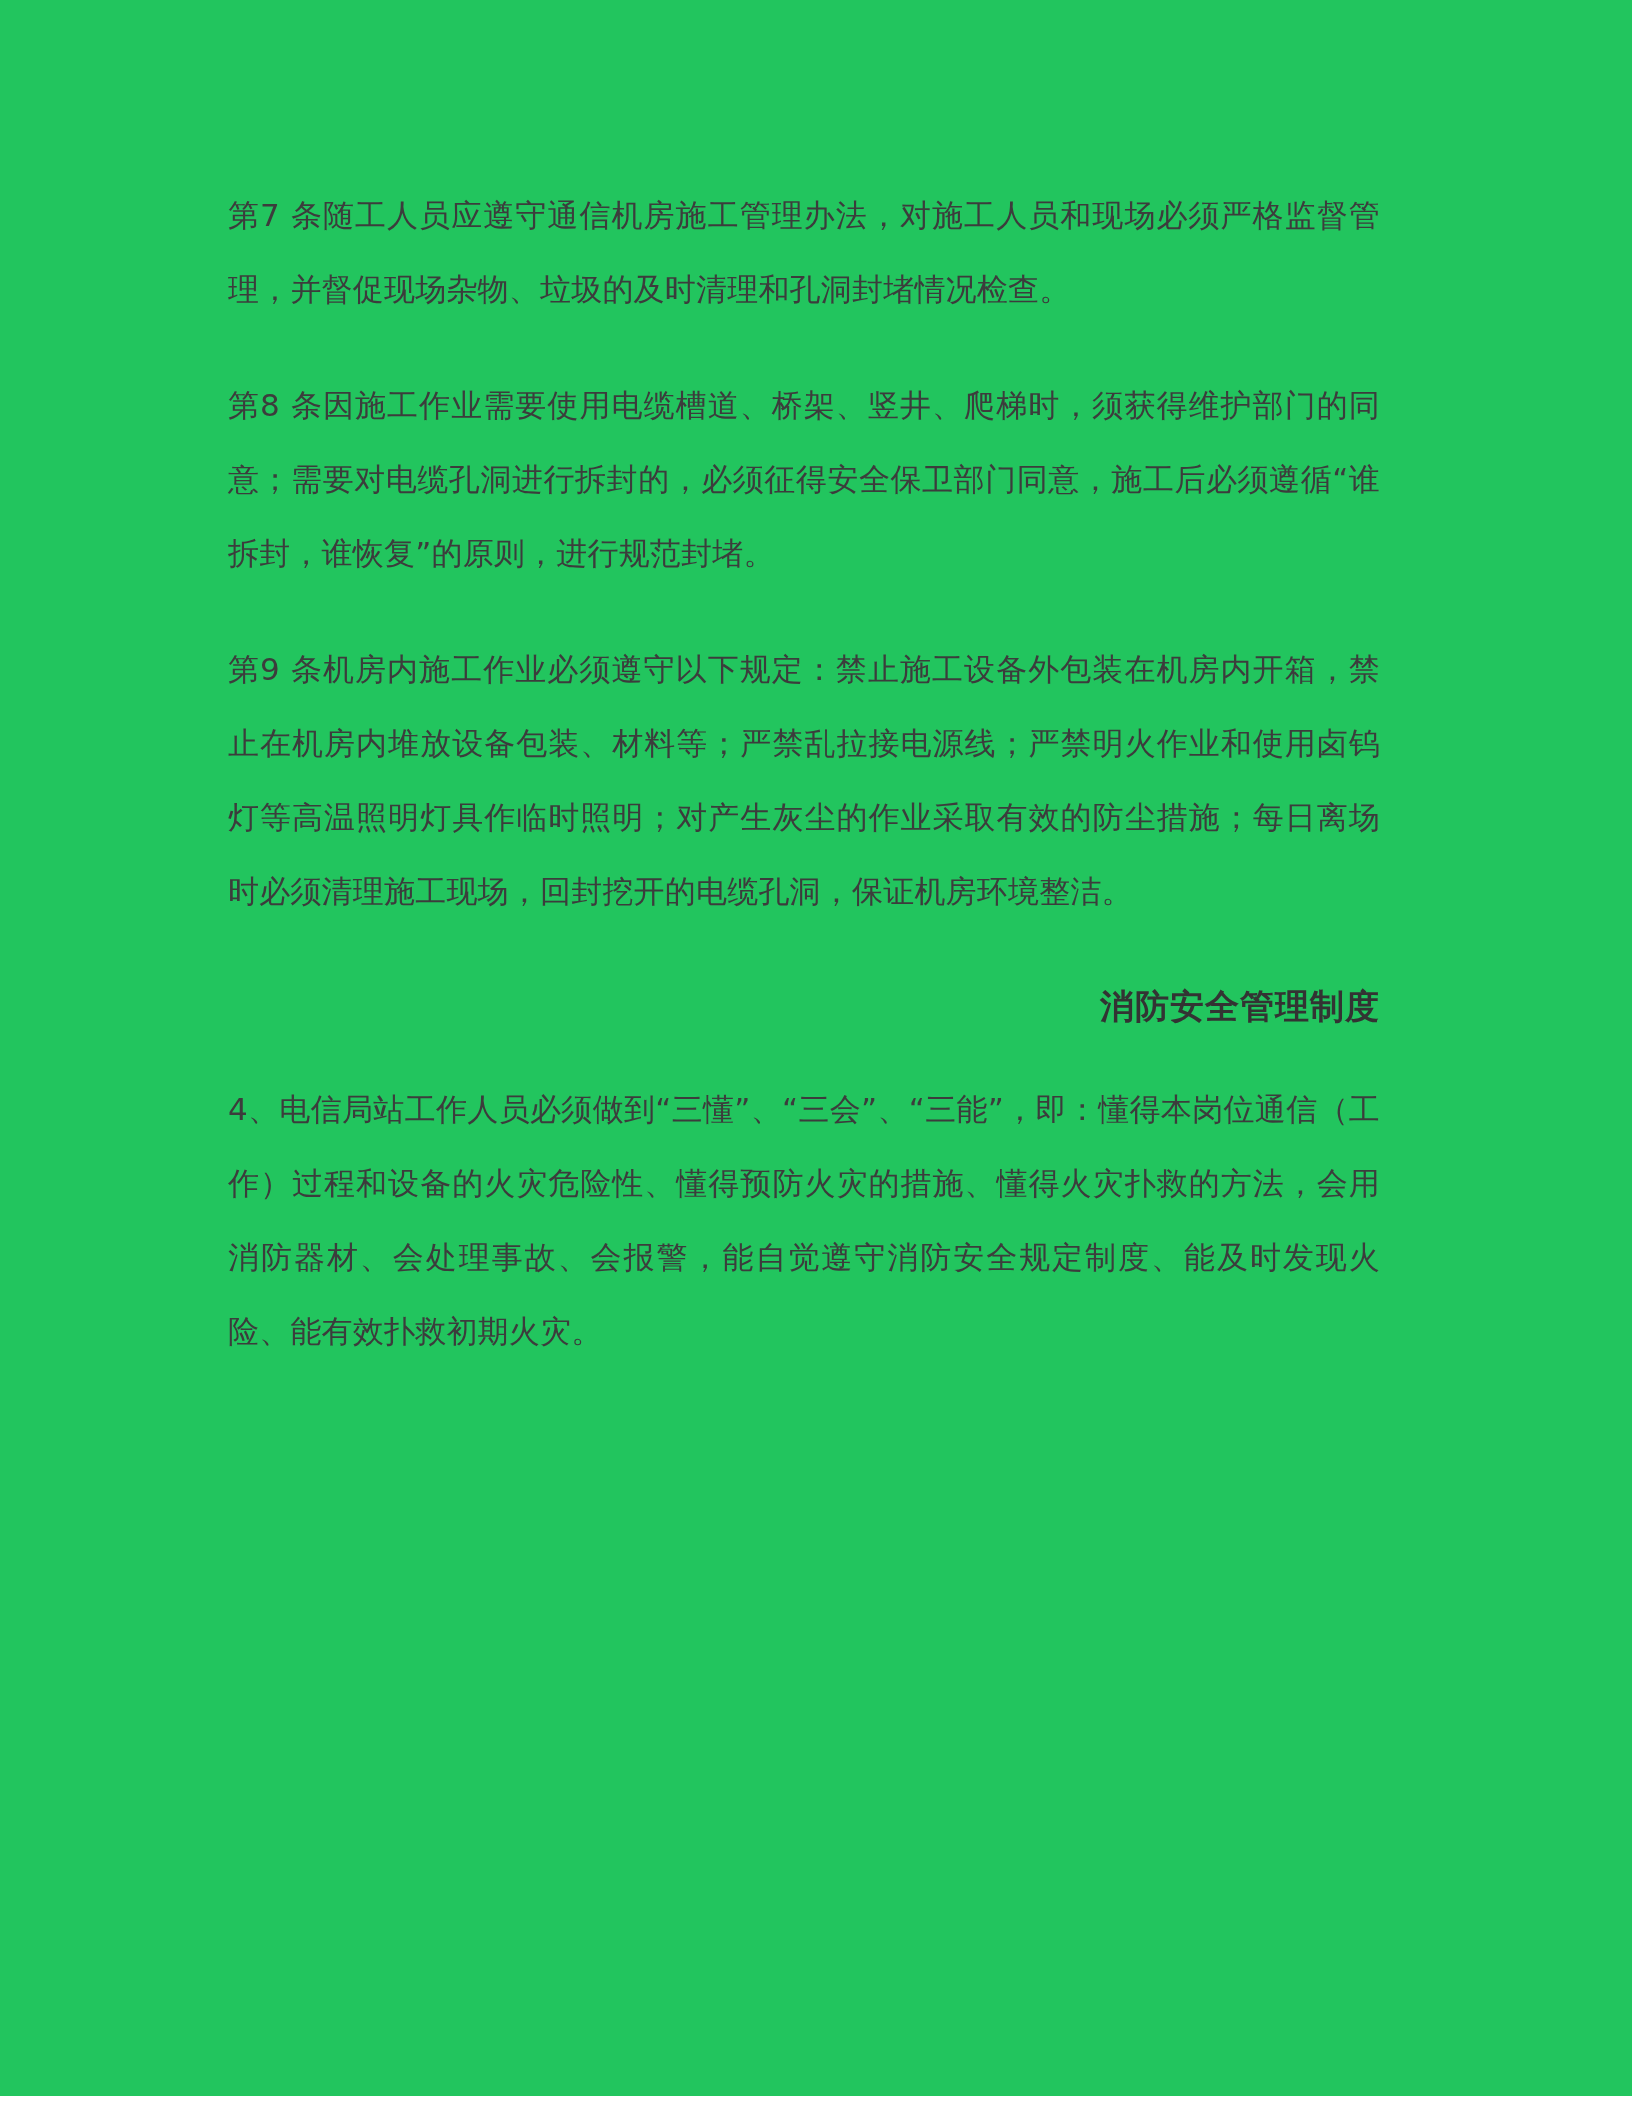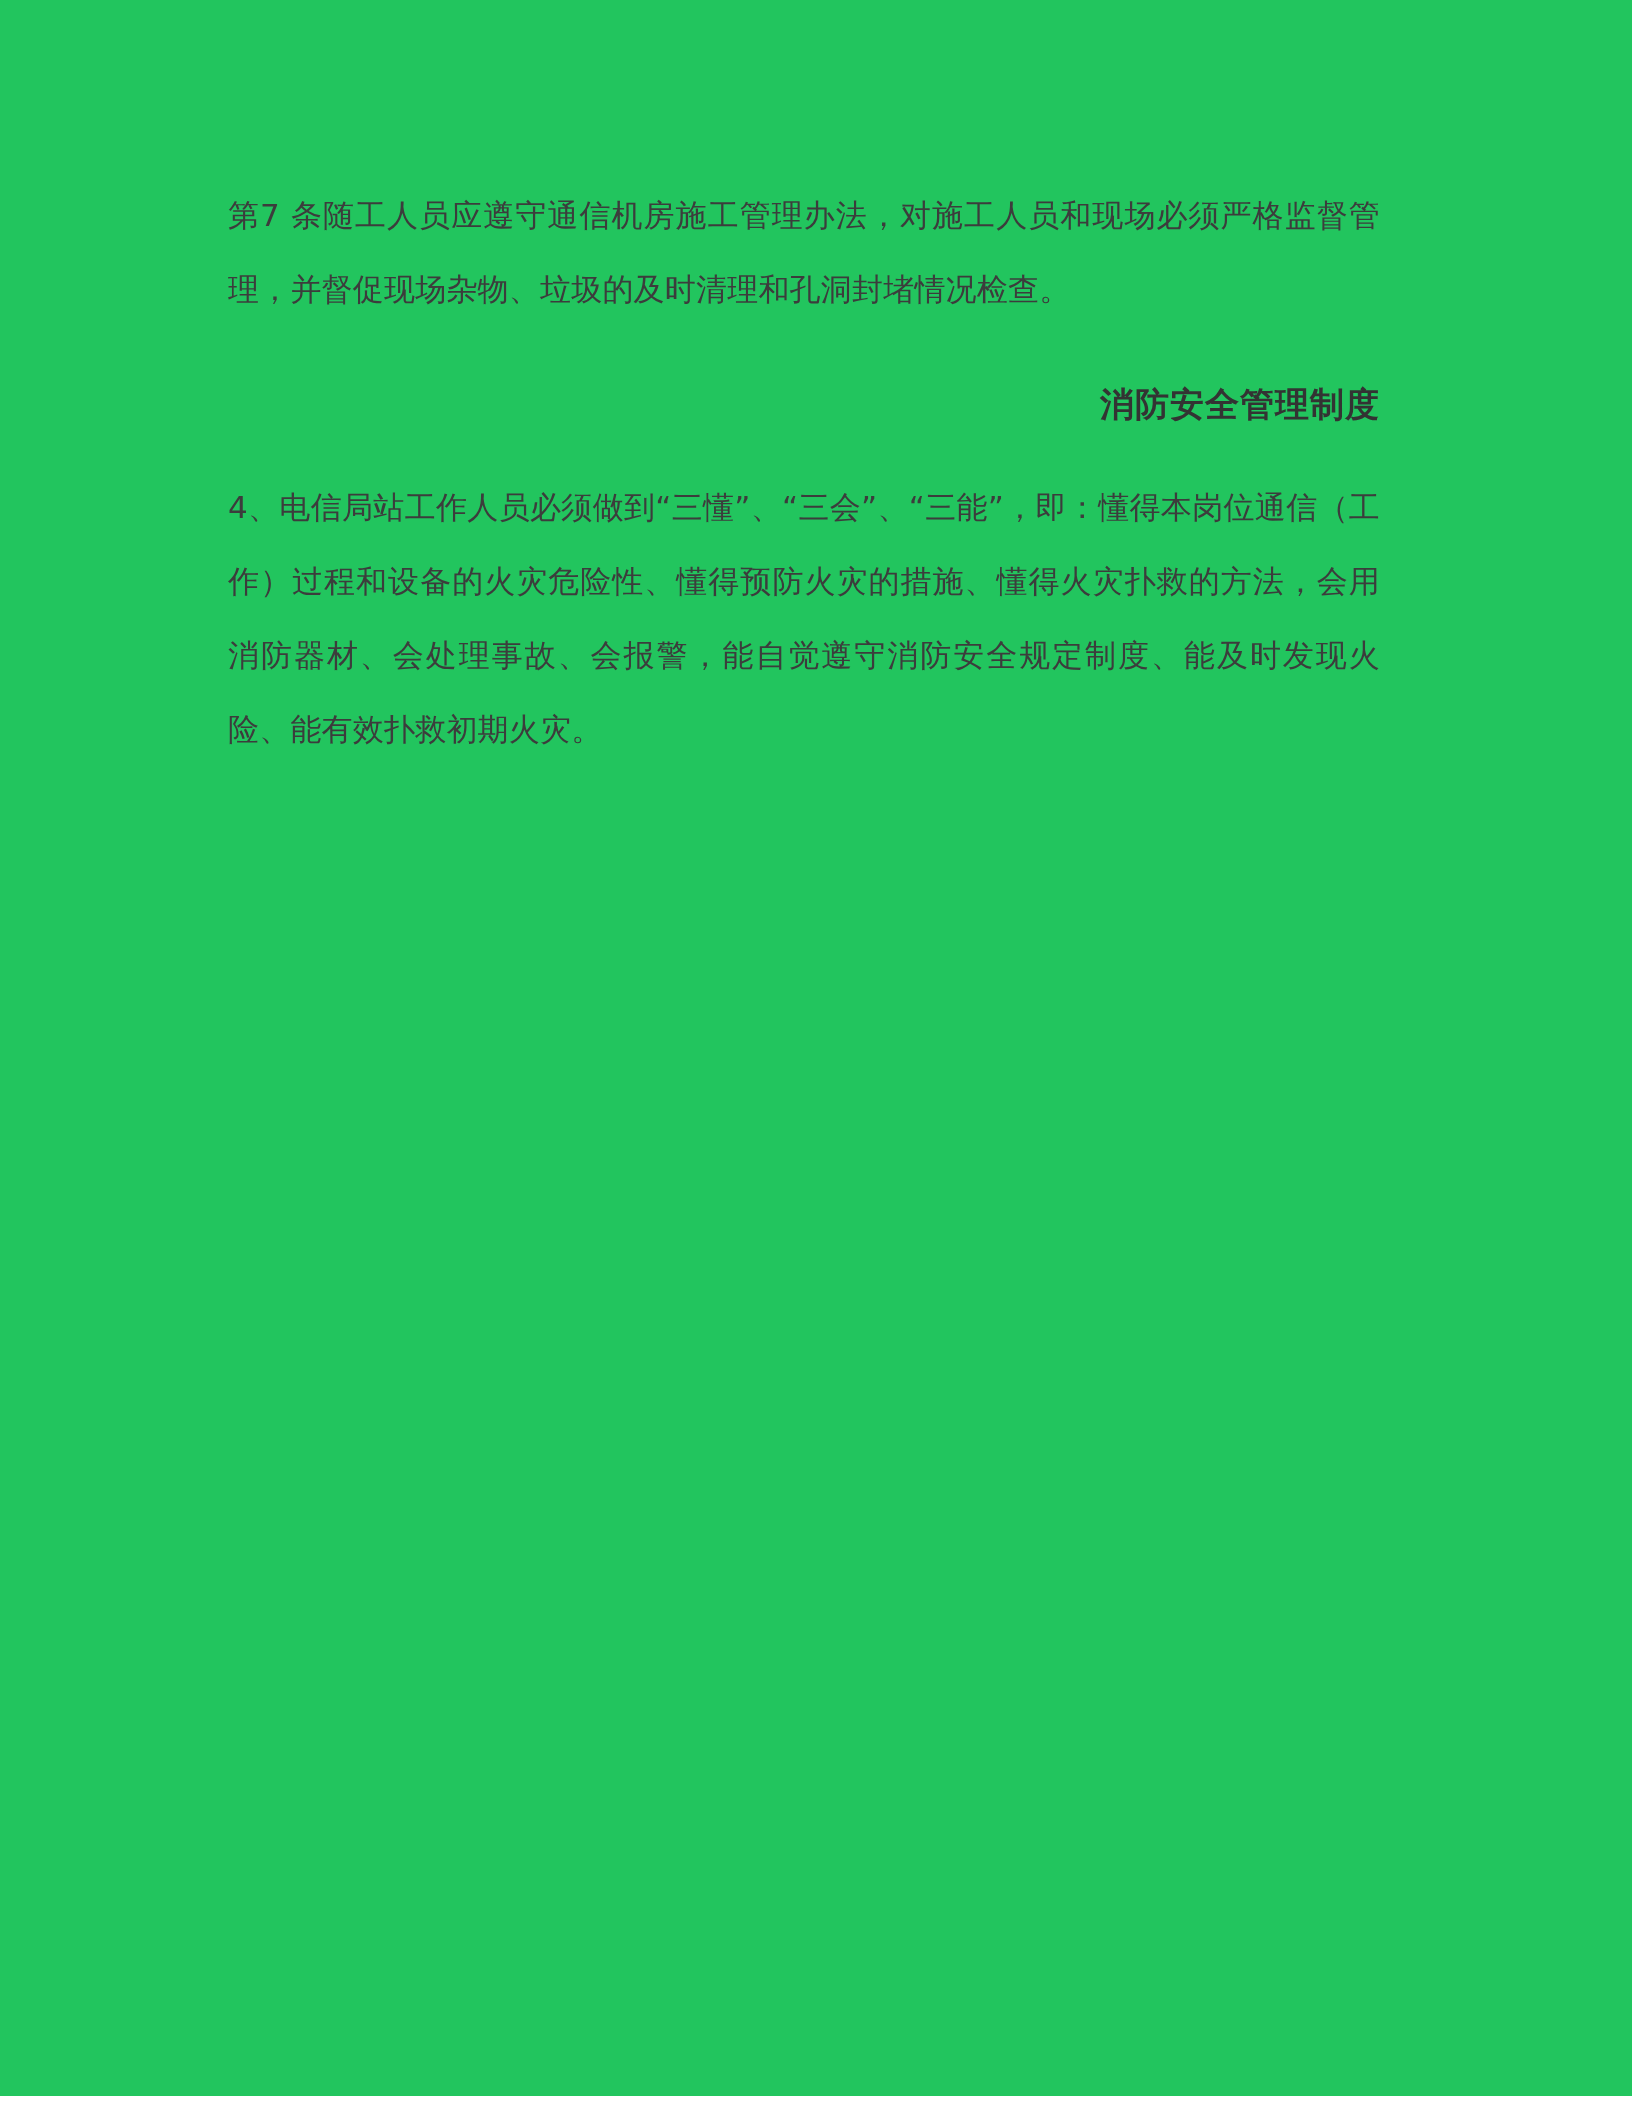--- a/index.html
+++ b/index.html
@@ -70,21 +70,23 @@
   }
 </style>
 </head>
 <body>
 
 <div class="page">
   <div class="content">
 
     <p class="article">第7 条随工人员应遵守通信机房施工管理办法，对施工人员和现场必须严格监督管理，并督促现场杂物、垃圾的及时清理和孔洞封堵情况检查。</p>
 
+    <p class="article">第8 条因施工作业需要使用电缆槽道、桥架、竖井、爬梯时，须获得维护部门的同意；需要对电缆孔洞进行拆封的，必须征得安全保卫部门同意，施工后必须遵循“谁拆封，谁恢复”的原则，进行规范封堵。</p>
 
+    <p class="article">第9 条机房内施工作业必须遵守以下规定：禁止施工设备外包装在机房内开箱，禁止在机房内堆放设备包装、材料等；严禁乱拉接电源线；严禁明火作业和使用卤钨灯等高温照明灯具作临时照明；对产生灰尘的作业采取有效的防尘措施；每日离场时必须清理施工现场，回封挖开的电缆孔洞，保证机房环境整洁。</p>
 
 
     <h2 class="section-heading">消防安全管理制度</h2>
 
 
     <p class="numbered">4、电信局站工作人员必须做到“三懂”、“三会”、“三能”，即：懂得本岗位通信（工作）过程和设备的火灾危险性、懂得预防火灾的措施、懂得火灾扑救的方法，会用消防器材、会处理事故、会报警，能自觉遵守消防安全规定制度、能及时发现火险、能有效扑救初期火灾。</p>
 
   </div>
 </div>
 

